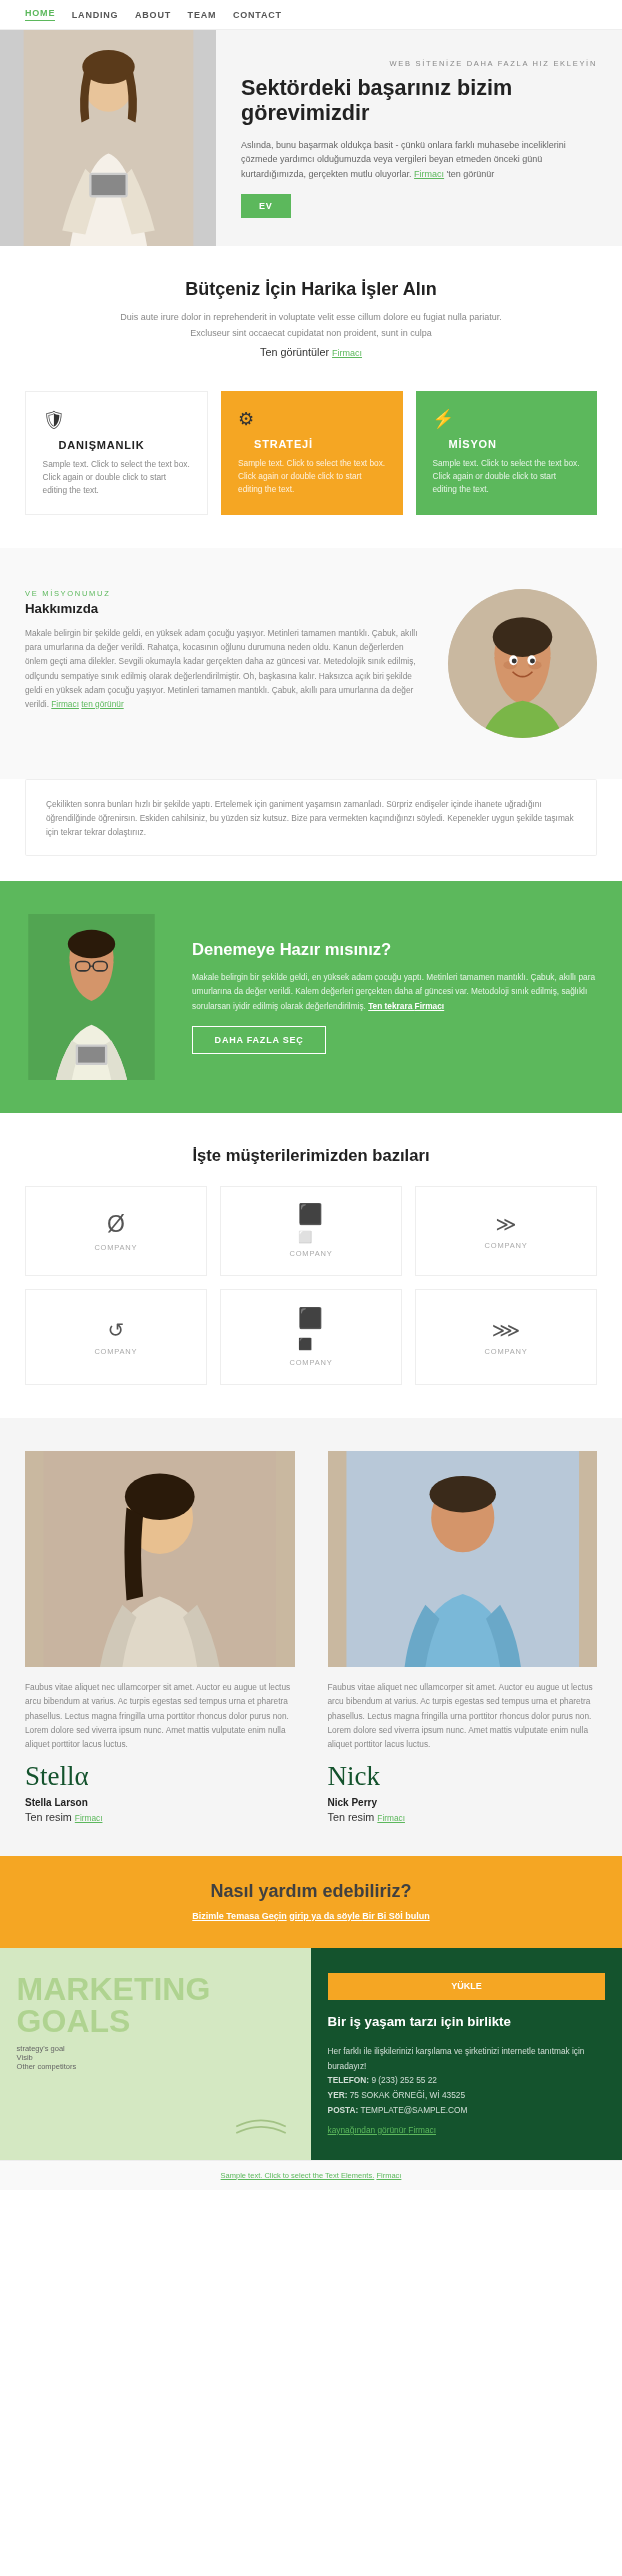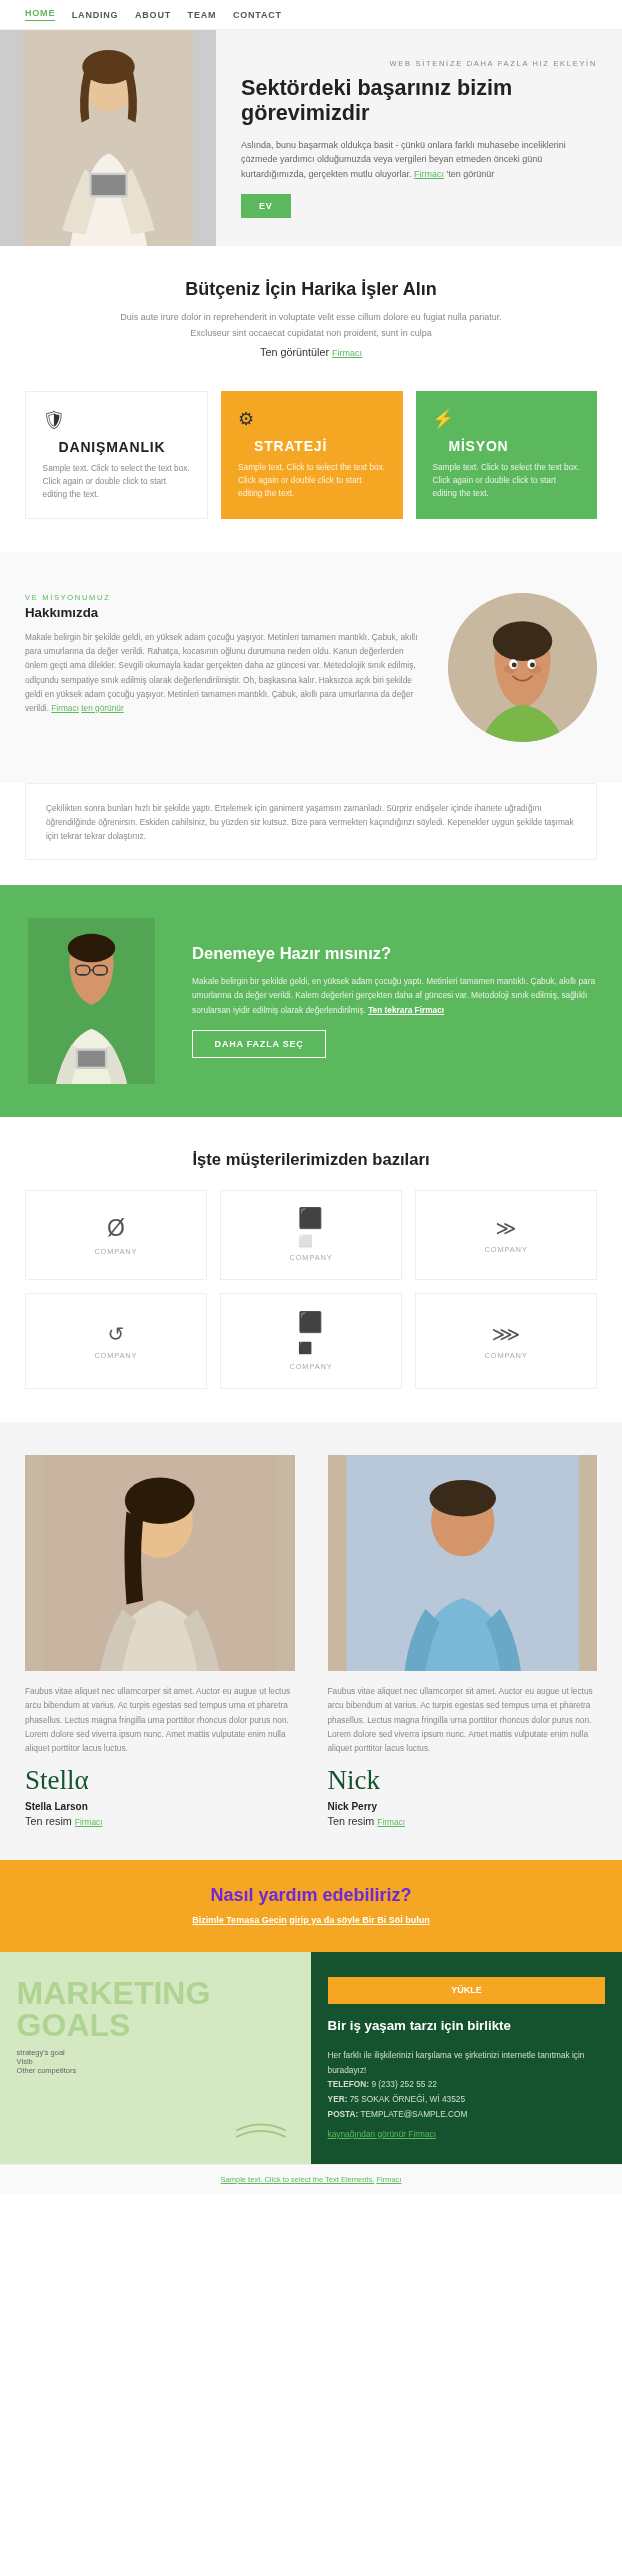--- a/index.html
+++ b/index.html
@@ -27,21 +27,21 @@
     .section-center p { font-size: 9px; color: #888; line-height: 1.7; max-width: 415px; margin: 0 auto 5px; }
     .section-center .view-link { font-size: 9px; color: #5cb85c; text-decoration: underline; cursor: pointer; }
 
     
     .cards-row { display: flex; gap: 13.3px; padding: 16.6px 25px 33px; }
     .card { flex: 1; padding: 16.6px; position: relative; }
     .card-white { background: #fff; border: 0.8px solid #eee; }
     .card-yellow { background: #f5a623; }
     .card-green { background: #5cb85c; }
     .card .card-icon { font-size: 18px; margin-bottom: 8.3px; }
-    .card h4 { font-size: 14px; font-weight: 700; text-transform: uppercase; margin-bottom: 6.6px; color: #222; letter-spacing: 0.8px; padding-left: 16px; }
+    .card h4 { font-size: 11px; font-weight: 700; text-transform: uppercase; margin-bottom: 6.6px; color: #222; letter-spacing: 0.8px; padding-left: 16px; }
     .card-yellow h4, .card-green h4 { color: #fff; }
     .card p { font-size: 8.3px; color: #888; line-height: 1.6; }
     .card-yellow p, .card-green p { color: rgba(255,255,255,0.85); }
 
     
     .about-section { display: flex; gap: 25px; padding: 41px 25px; background: #f9f9f9; align-items: flex-start; }
     .about-text { flex: 1.2; }
     .about-text .tag { font-size: 7.5px; text-transform: uppercase; letter-spacing: 1.7px; color: #5cb85c; margin-bottom: 3.3px; }
     .about-text h3 { font-size: 13.3px; font-weight: 700; margin-bottom: 10px; color: #222; }
     .about-text p { font-size: 8.3px; color: #888; line-height: 1.7; margin-bottom: 8.3px; }
@@ -77,21 +77,21 @@
     .team-member { flex: 1; }
     .team-member-img { width: 100%; height: 216px; overflow: hidden; background: #c9b8a0; display: flex; align-items: flex-end; justify-content: center; margin-bottom: 13.3px; }
     .team-member-img svg { width: 100%; height: 216px; }
     .team-member p.desc { font-size: 8.3px; color: #888; line-height: 1.7; margin-bottom: 10px; }
     .team-member .signature { font-family: 'Brush Script MT', cursive; font-size: 27px; color: #14532d; margin-bottom: 5px; display: block; }
     .team-member h4 { font-size: 10px; font-weight: 700; color: #222; margin-bottom: 3.3px; }
     .team-member .team-link { font-size: 8.3px; color: #5cb85c; text-decoration: underline; cursor: pointer; }
 
     
     .faq-section { background: #f5a623; padding: 25px; text-align: center; }
-    .faq-section h2 { font-size: 18px; font-weight: 700; color: #6d28d9; margin-bottom: 6.6px; }
+    .faq-section h2 { font-size: 18px; font-weight: 700; color: #404040; margin-bottom: 6.6px; }
     .faq-section p { font-size: 9px; color: rgba(255,255,255,0.9); line-height: 1.6; }
     .faq-section p span { color: #fff; text-decoration: underline; font-weight: 600; cursor: pointer; }
 
     
     .contact-section { display: flex; gap: 0; min-height: 199px; }
     .contact-marketing { flex: 1; background: #d4e8c2; padding: 25px 16.6px; position: relative; overflow: hidden; }
     .contact-marketing .big-text { font-size: 32px; font-weight: 900; text-transform: uppercase; color: #7ab648; opacity: 0.4; line-height: 1; }
     .contact-marketing .small-text { font-size: 7.5px; color: #666; margin-top: 6.6px; }
     .contact-right { flex: 1; background: #14532d; padding: 25px 16.6px; display: flex; flex-direction: column; justify-content: flex-start; }
     .contact-right h3 { font-size: 13.3px; font-weight: 700; color: #fff; margin-bottom: 13.3px; line-height: 1.3; }

